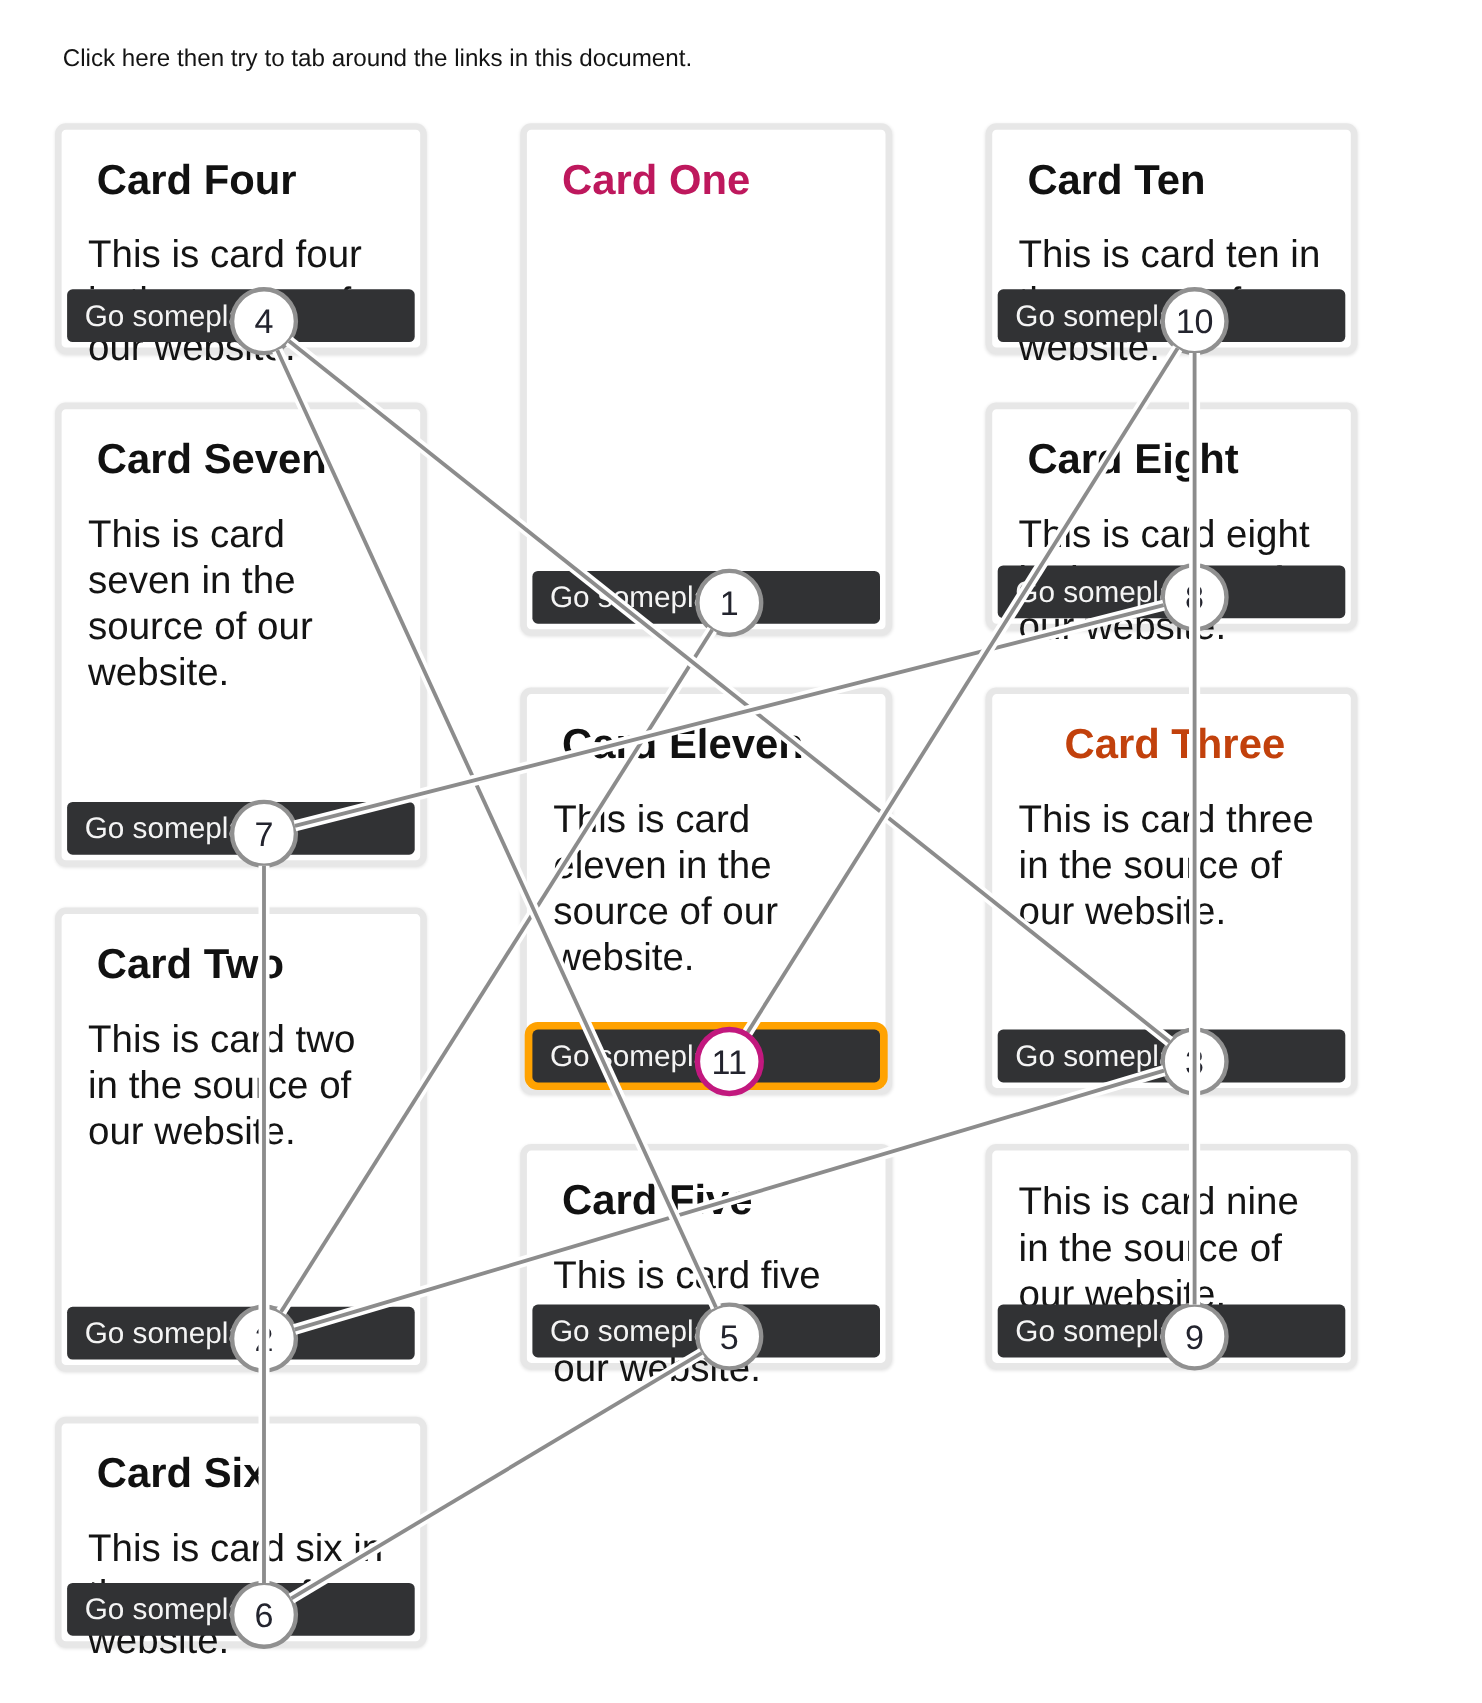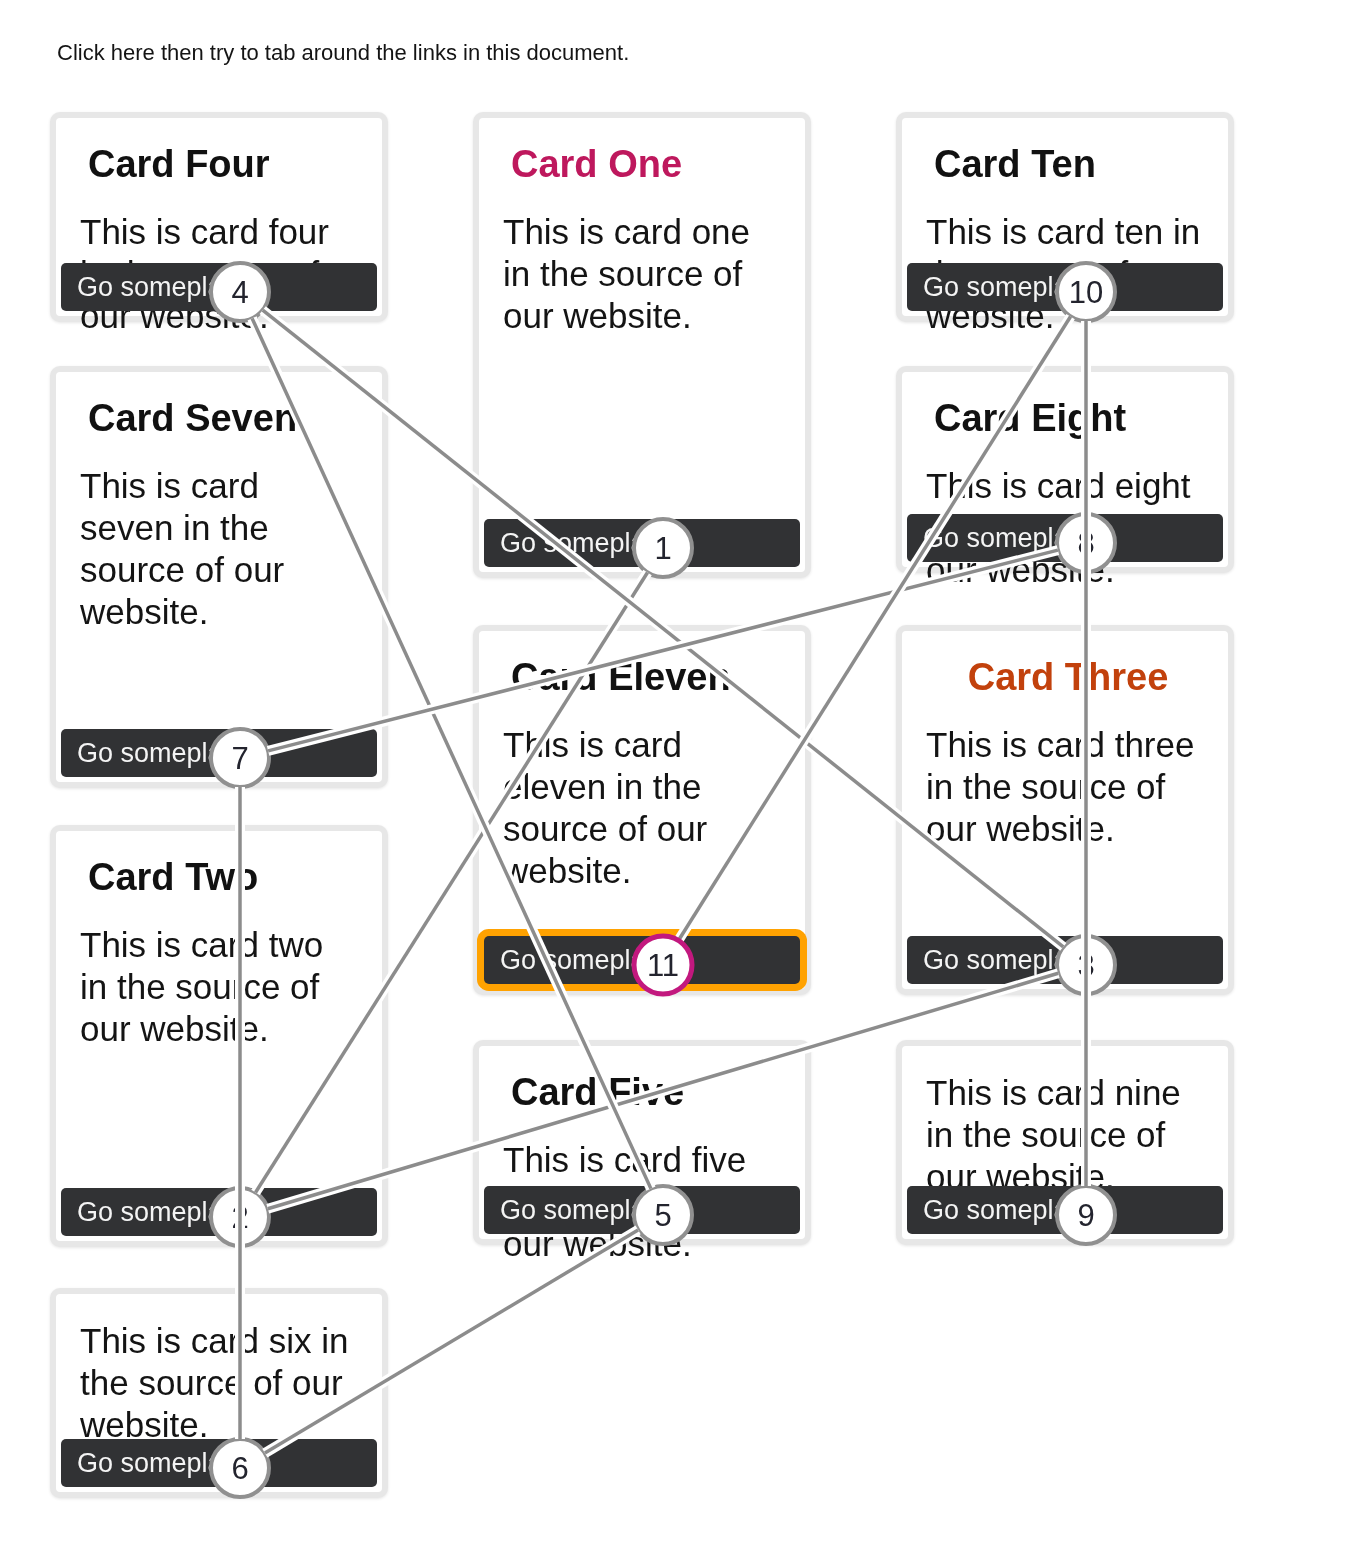--- a/index.html
+++ b/index.html
@@ -33,26 +33,26 @@
         <h2 class="card-title" style="color: rgb(17, 17, 17);">Card Seven</h2>
         <p class="card-text" style="color: rgb(20, 20, 20);">This is card seven in the source of our website.</p>
         <a class="card-btn" style="background: rgb(49, 50, 52); color: rgb(244, 244, 244);">Go someplace</a>
       </div>
       <div class="card" style="left: 50px; top: 825px; height: 422px; border-color: rgb(231, 231, 231);">
         <h2 class="card-title" style="color: rgb(17, 17, 17);">Card Two</h2>
         <p class="card-text" style="color: rgb(20, 20, 20);">This is card two in the source of our website.</p>
         <a class="card-btn" style="background: rgb(49, 50, 52); color: rgb(244, 244, 244);">Go someplace</a>
       </div>
       <div class="card" style="left: 50px; top: 1288px; height: 210px; border-color: rgb(231, 231, 231);">
+        <h2 class="card-title" style="color: rgb(17, 17, 17);">Card Six</h2>
         <p class="card-text" style="color: rgb(20, 20, 20);">This is card six in the source of our website.</p>
         <a class="card-btn" style="background: rgb(49, 50, 52); color: rgb(244, 244, 244);">Go someplace</a>
       </div>
       <div class="card" style="left: 473px; top: 112px; height: 466px; border-color: rgb(231, 231, 231);">
         <h2 class="card-title" style="color: #be185d;">Card One</h2>
-        <p class="card-text" style="color: rgb(20, 20, 20);">This is card one in the source of our website.</p>
         <a class="card-btn" style="background: rgb(49, 50, 52); color: rgb(244, 244, 244);">Go someplace</a>
       </div>
       <div class="card" style="left: 473px; top: 625px; height: 370px; border-color: rgb(231, 231, 231);">
         <h2 class="card-title" style="color: rgb(17, 17, 17);">Card Eleven</h2>
         <p class="card-text" style="color: rgb(20, 20, 20);">This is card eleven in the source of our website.</p>
         <a class="card-btn focused" style="background: rgb(49, 50, 52); color: rgb(244, 244, 244);">Go someplace</a>
       </div>
       <div class="card" style="left: 473px; top: 1040px; height: 205px; border-color: rgb(231, 231, 231);">
         <h2 class="card-title" style="color: rgb(17, 17, 17);">Card Five</h2>
         <p class="card-text" style="color: rgb(20, 20, 20);">This is card five in the source of our website.</p>

